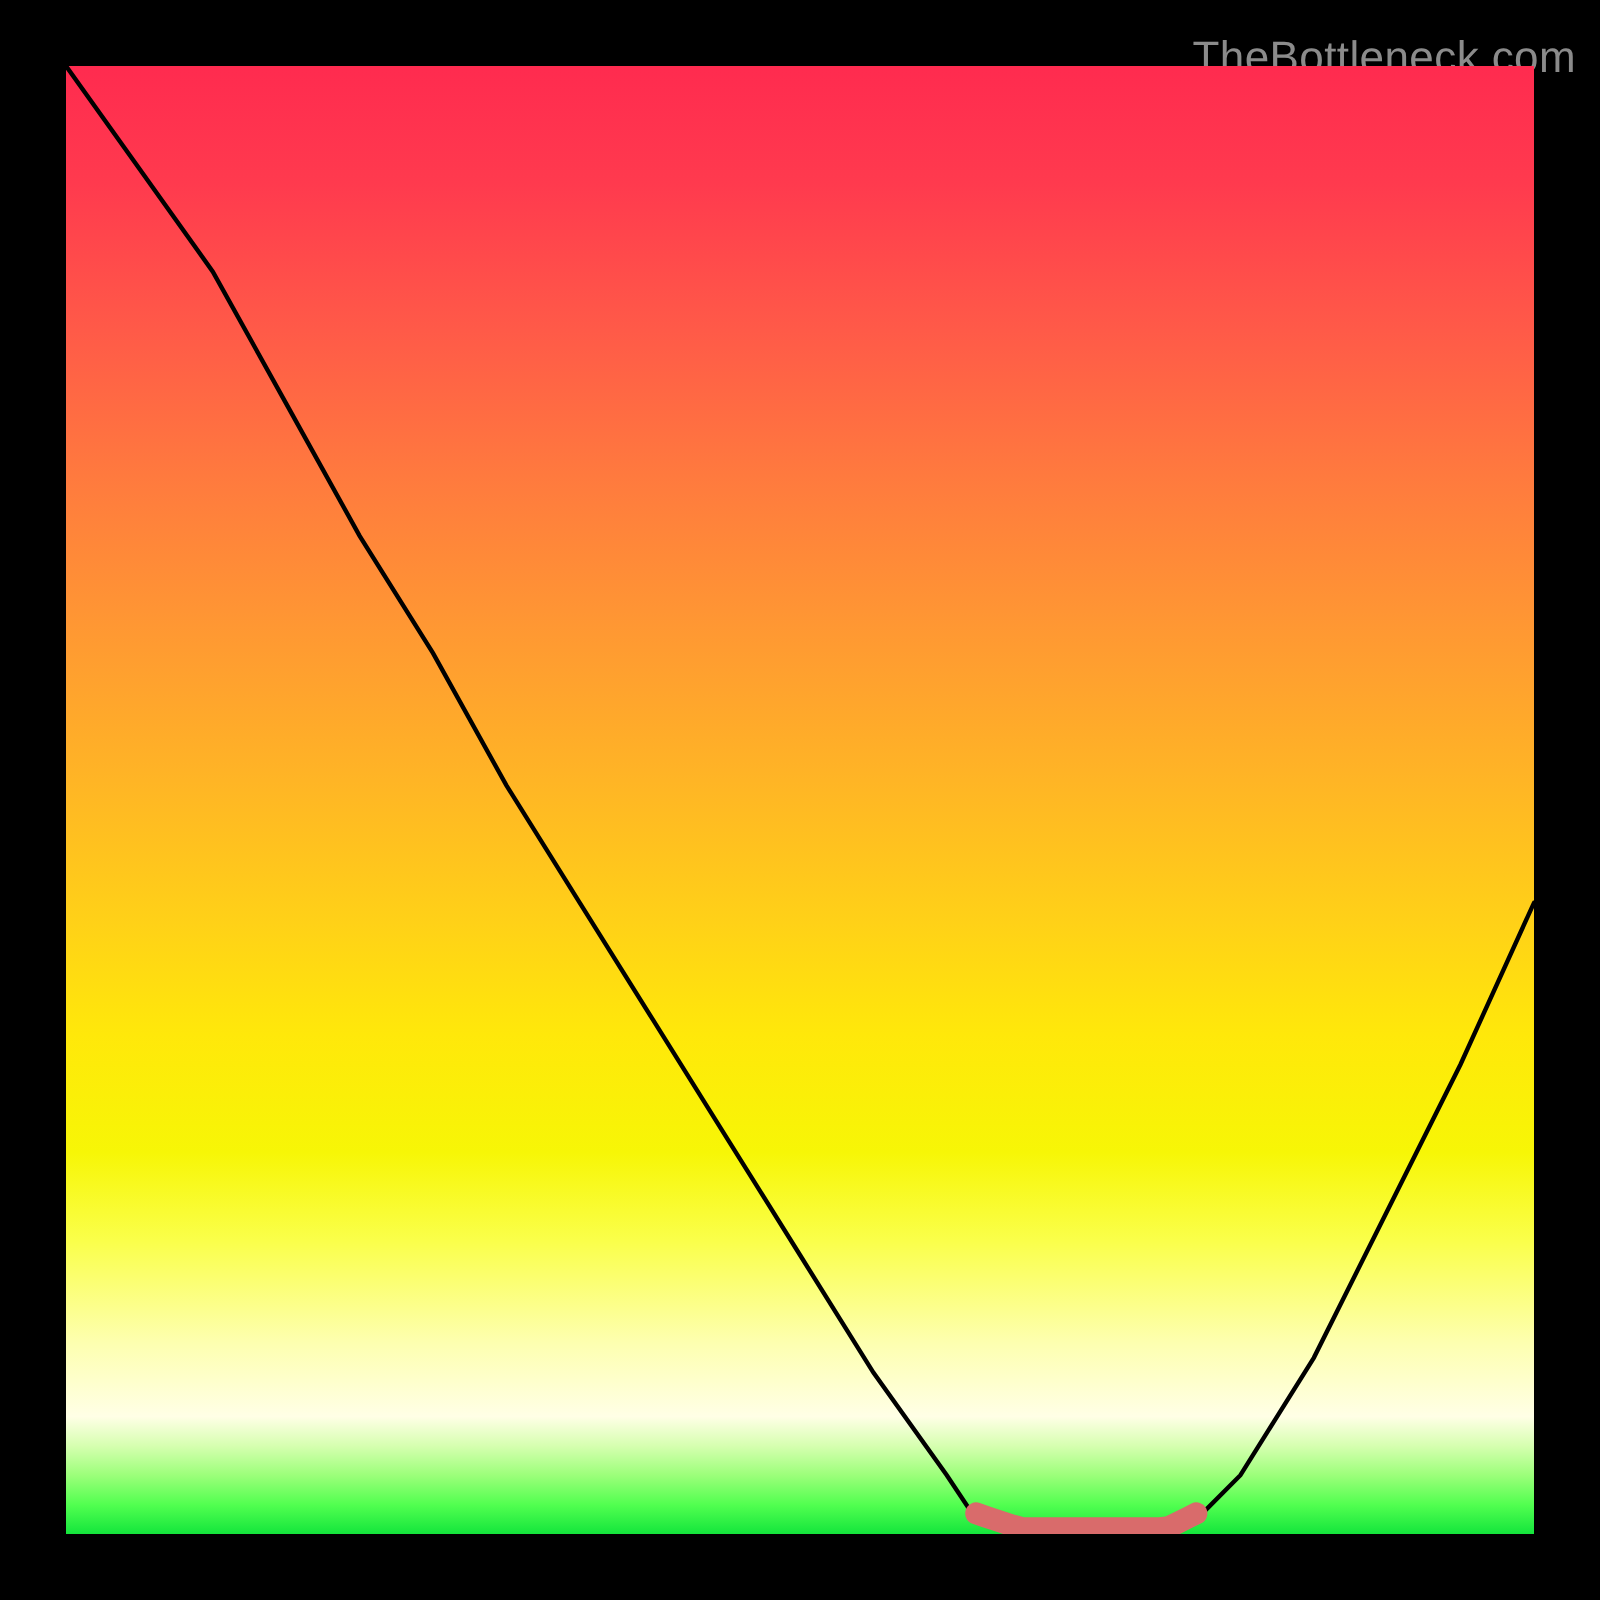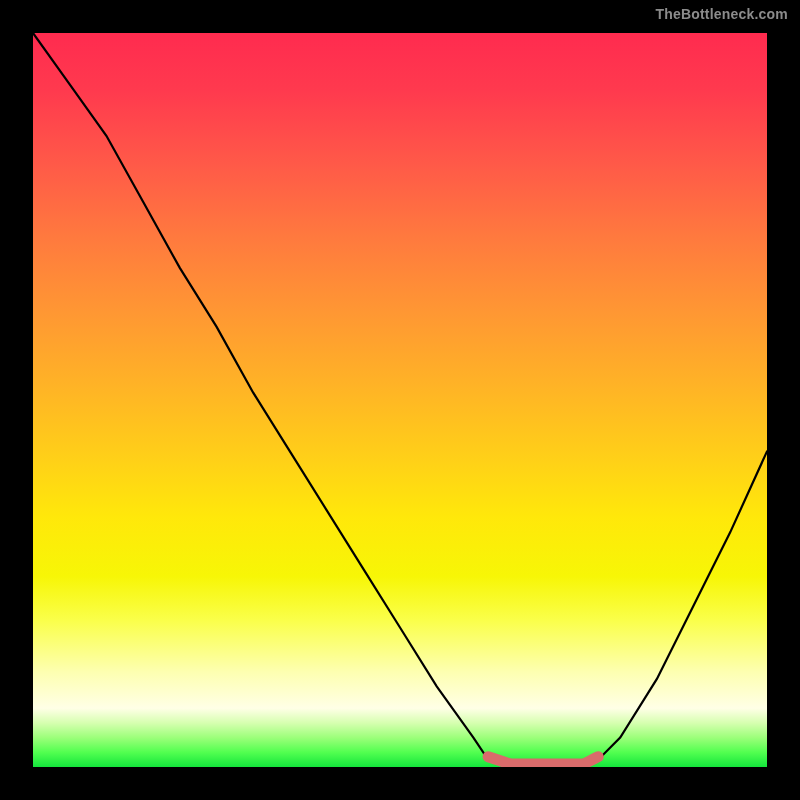--- a/index.html
+++ b/index.html
@@ -5,25 +5,25 @@
   * { margin: 0; padding: 0; box-sizing: border-box; }
   html, body { width: 800px; height: 800px; overflow: hidden; background: #000; }
   .wrap {
     position: relative;
     width: 800px;
     height: 800px;
     background: #000;
   }
   .watermark {
     position: absolute;
-    top: 6px;
+    top: 16px;
     right: 12px;
     font-family: Arial, sans-serif;
-    font-size: 14px;
-    font-weight: bold;
+    font-size: 22px;
+    font-weight: normal;
     color: #8b8b8b;
     letter-spacing: 0.2px;
   }
   .plot {
     position: absolute;
     left: 33px;
     top: 33px;
     width: 734px;
     height: 734px;
     background: linear-gradient(

